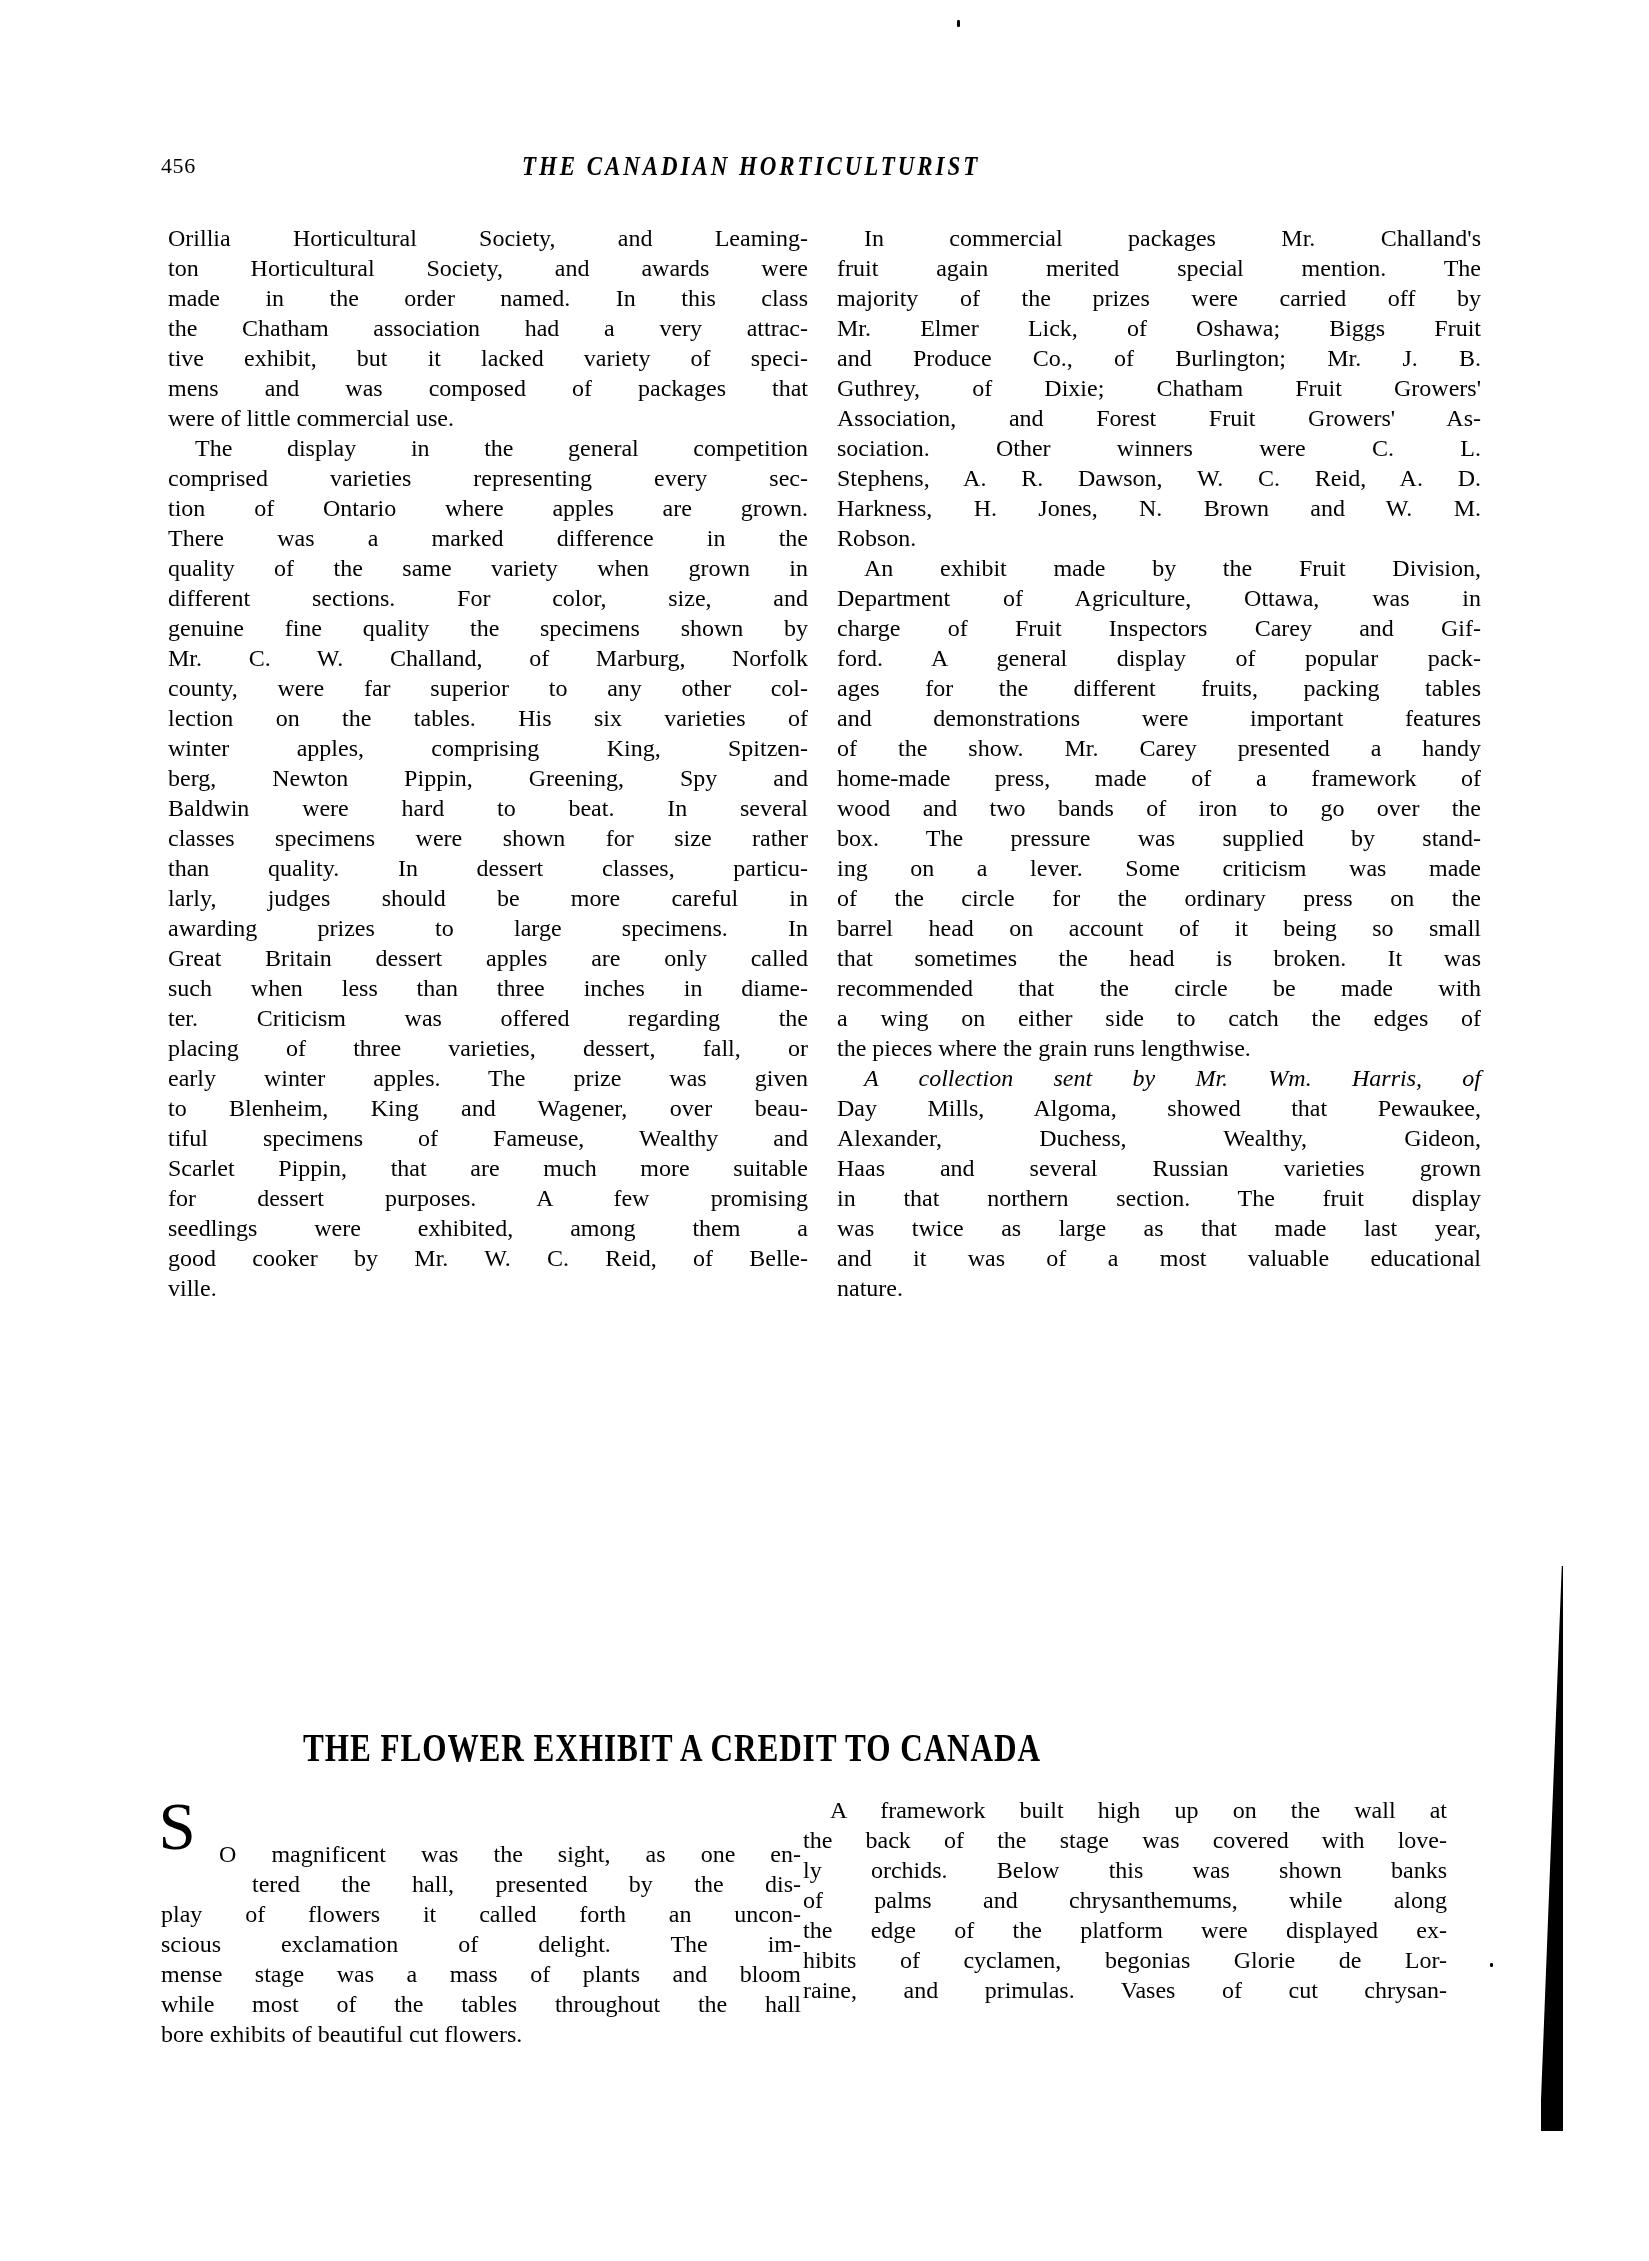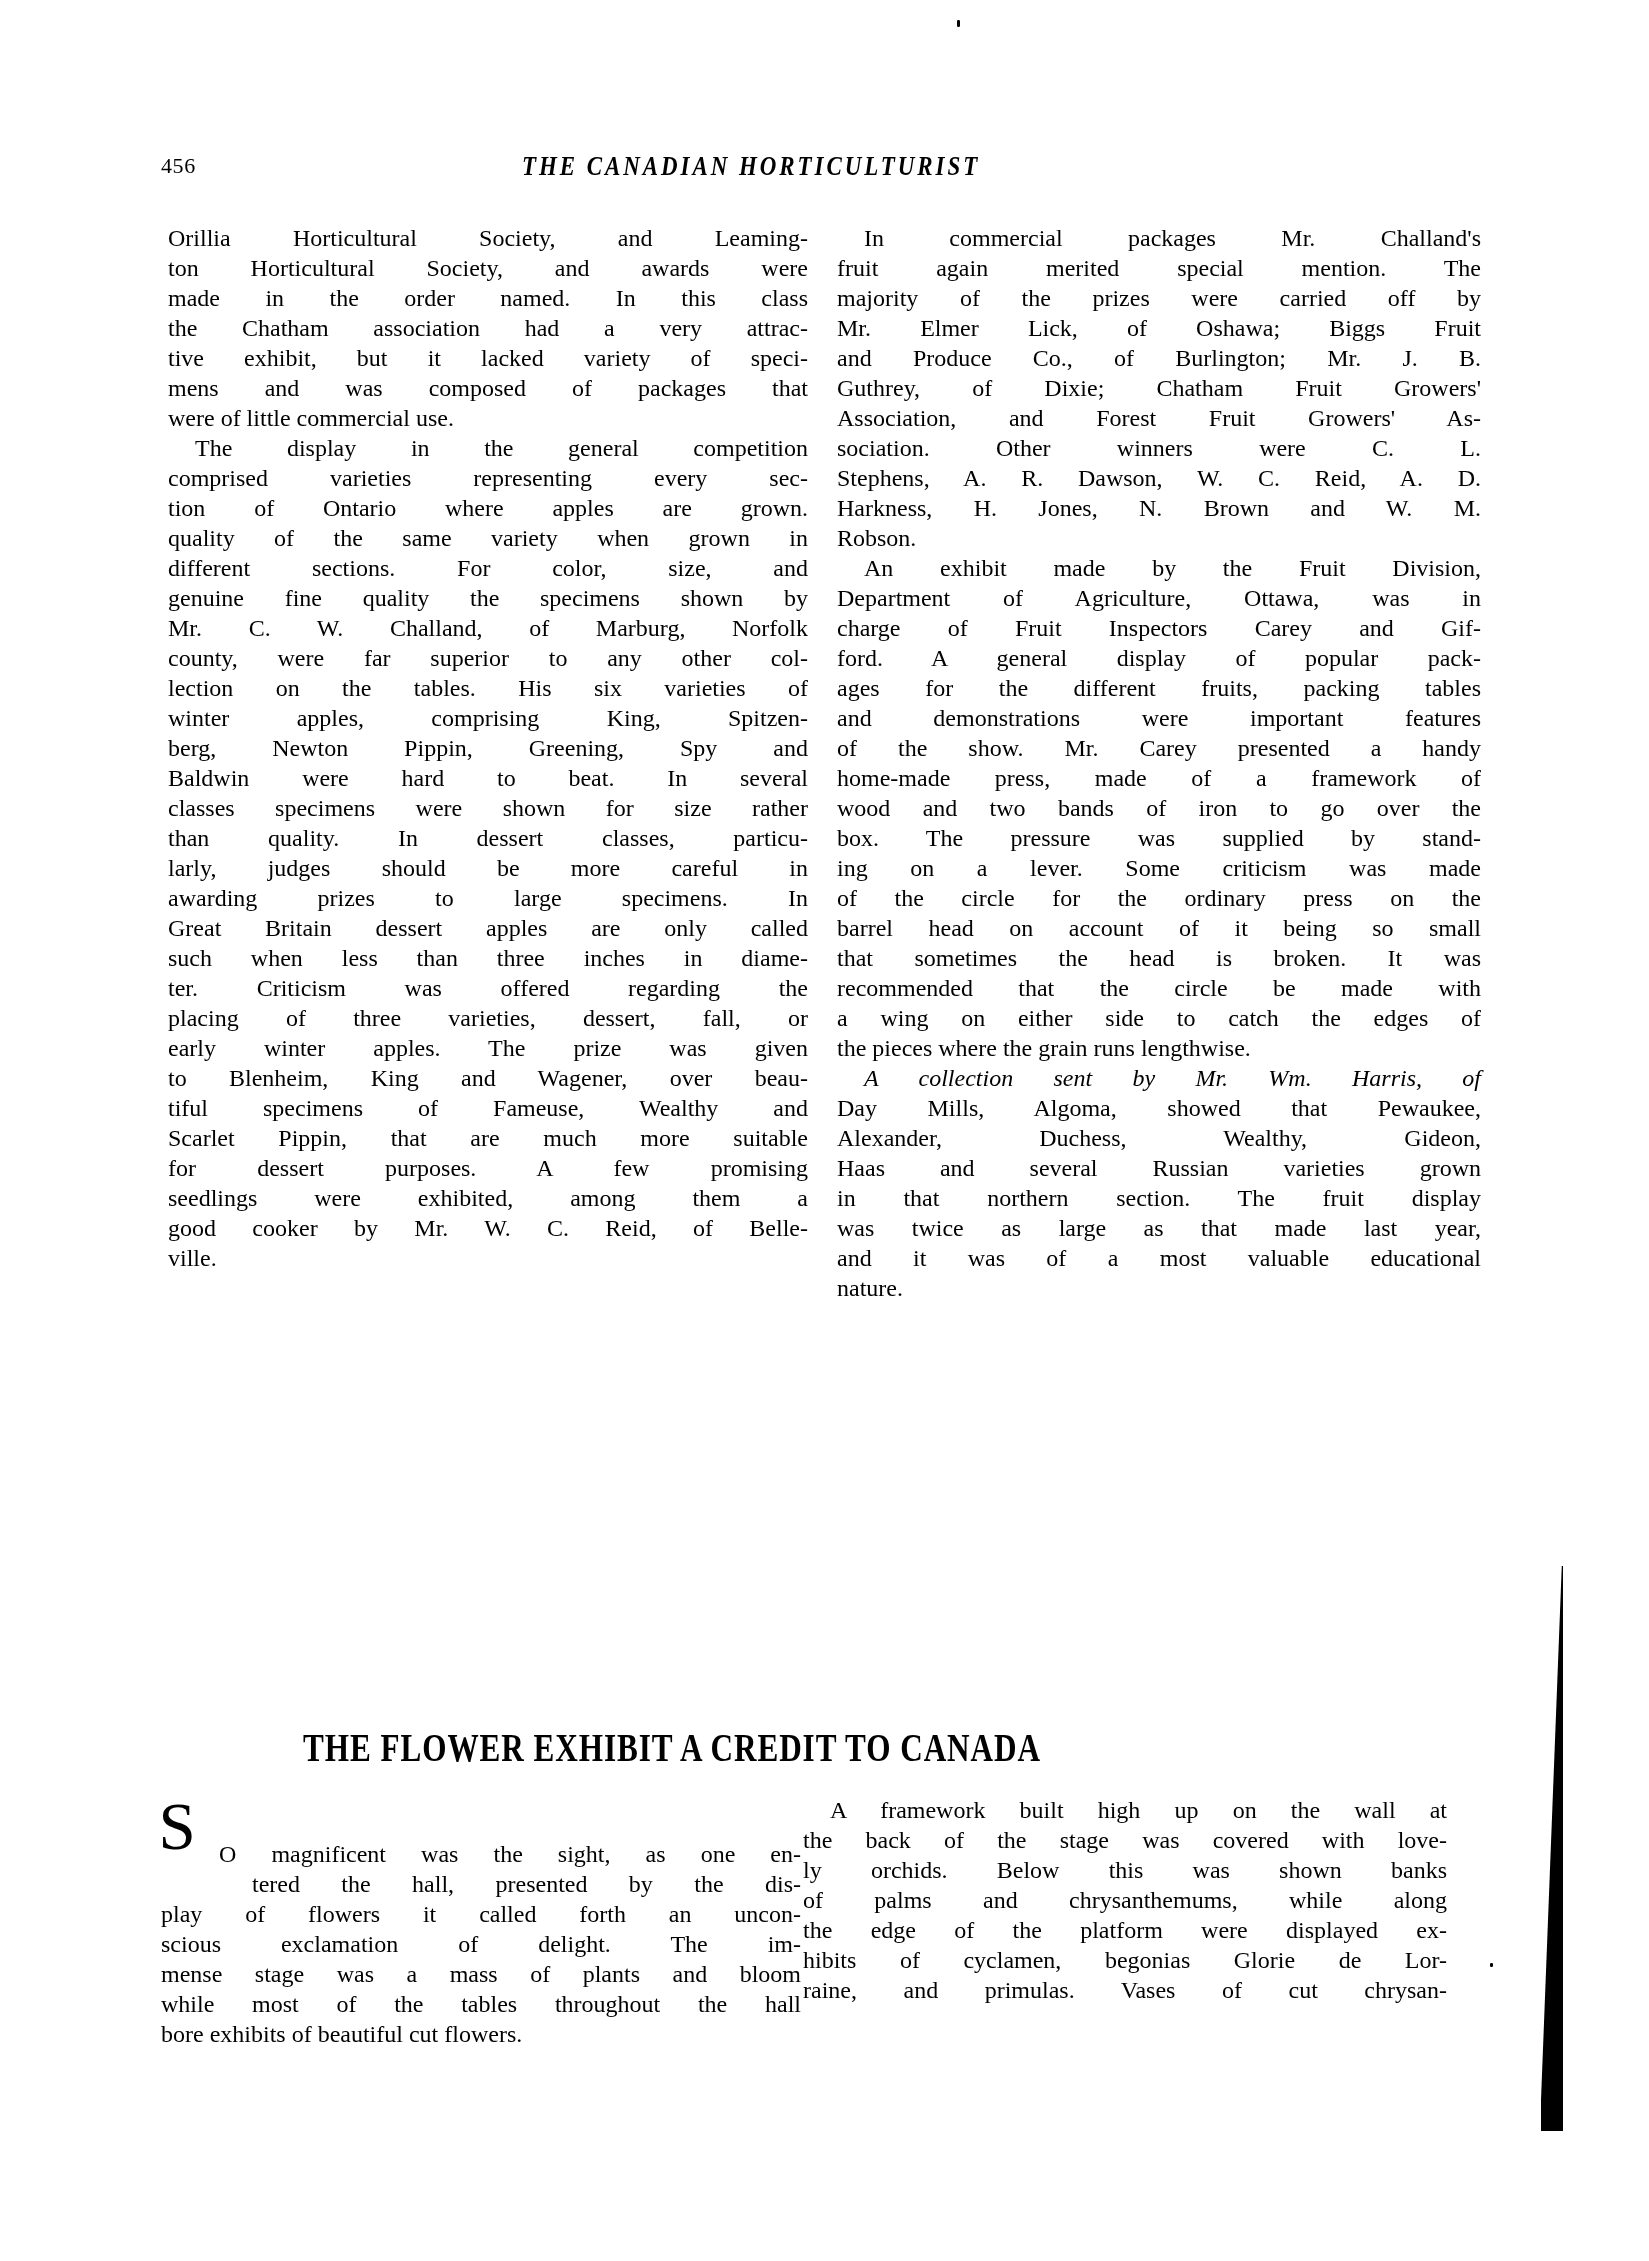--- a/index.html
+++ b/index.html
@@ -38,20 +38,21 @@
     <span class="line">Orillia Horticultural Society, and Leaming-</span>
     <span class="line">ton Horticultural Society, and awards were</span>
     <span class="line">made in the order named.   In this class</span>
     <span class="line">the Chatham association had a very attrac-</span>
     <span class="line">tive exhibit, but it lacked variety of speci-</span>
     <span class="line">mens and was composed of packages that</span>
     <span class="line last">were of little commercial use.</span>
     <span class="line" style="padding-left: 27px;">The display in the general competition</span>
     <span class="line">comprised varieties representing every sec-</span>
     <span class="line">tion of Ontario where apples are grown.</span>
+    <span class="line">There was a marked difference in the</span>
     <span class="line">quality of the same variety when grown in</span>
     <span class="line">different sections.   For color, size, and</span>
     <span class="line">genuine fine quality the specimens shown by</span>
     <span class="line">Mr. C. W. Challand, of Marburg, Norfolk</span>
     <span class="line">county, were far superior to any other col-</span>
     <span class="line">lection on the tables.   His six varieties of</span>
     <span class="line">winter apples, comprising King, Spitzen-</span>
     <span class="line">berg, Newton Pippin, Greening, Spy and</span>
     <span class="line">Baldwin were hard to beat.   In several</span>
     <span class="line">classes specimens were shown for size rather</span>

